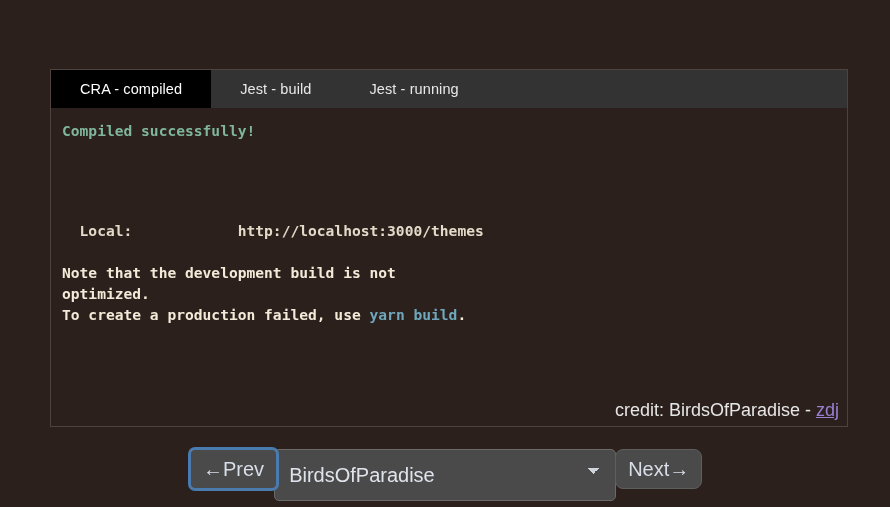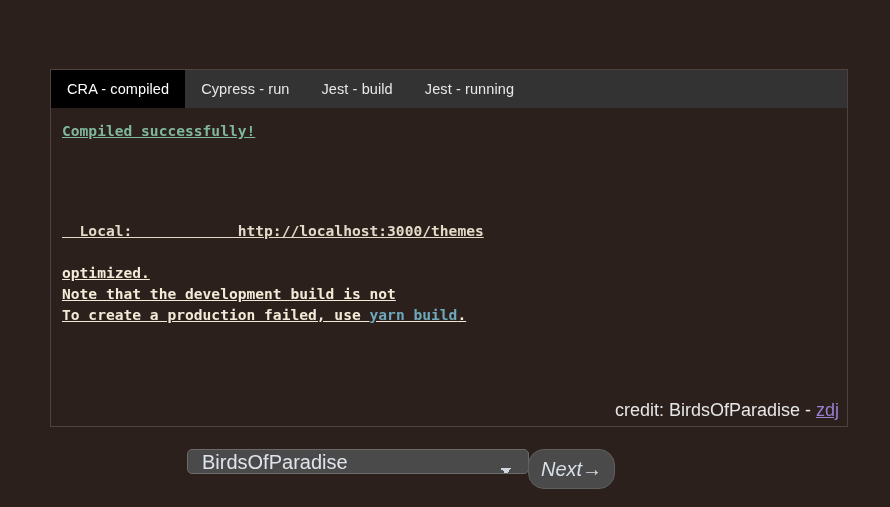--- a/index.html
+++ b/index.html
@@ -33,21 +33,21 @@
   #tab-bar {
     height: 38px;
     background: #333333;
     display: flex;
     align-items: stretch;
     flex: 0 0 auto;
   }
   .tab {
     display: flex;
     align-items: center;
-    padding: 0 16px;
+    padding: 0 29px;
     font-size: 14.5px;
     color: #e8e8e8;
     cursor: pointer;
     white-space: nowrap;
     letter-spacing: 0.1px;
   }
   .tab.active {
     background: #000000;
     color: #ffffff;
   }
@@ -60,21 +60,20 @@
     font-family: "DejaVu Sans Mono", "Liberation Mono", monospace;
     font-size: 14.6px;
     line-height: 21px;
     overflow: hidden;
   }
   .term-line {
     padding-left: 11px;
     white-space: pre;
     color: #f2e8d5;
     font-weight: bold;
-    text-decoration: underline;
   }
   .term-line.blank {
     color: transparent;
   }
   .c-green  { color: #7fb69c; }
   .c-cream  { color: #f4ead8; }
   .c-dim    { color: #e3dac8; margin-top: 37px; }
   .c-cyan   { color: #6fa8bc; margin-top: 35px; }
 
   
@@ -118,34 +117,33 @@
   }
   #prev-button {
     border-radius: 5px;
     outline: 3px solid #4a7bae;
     outline-offset: -1px;
     position: relative;
     z-index: 2;
     min-width: 84px;
   }
   #next-button {
-    border-radius: 16px;
+    border-radius: 8px;
     min-width: 78px;
-    font-style: italic;
   }
   #theme-select {
     background: #4a4a4a;
     color: #dfe4ec;
     border: 1px solid #6a6a6a;
     border-radius: 5px;
     font-family: "Liberation Sans", sans-serif;
     font-size: 20px;
     padding: 0 10px 0 14px;
     width: 342px;
-    height: 25px;
+    height: 52px;
     box-sizing: border-box;
     cursor: pointer;
     appearance: none;
     -webkit-appearance: none;
     background-image:
       linear-gradient(45deg, transparent 50%, #cfd5de 50%),
       linear-gradient(135deg, #cfd5de 50%, transparent 50%);
     background-position:
       calc(100% - 22px) 18px,
       calc(100% - 16px) 18px;
@@ -158,46 +156,44 @@
 </head>
 <body>
 
 <div id="terminal-panel">
 
   <div id="tab-bar">
       <div class="tab active">
         <span>CRA - compiled</span>
       </div>
       <div class="tab">
-        <span>Cypress - run</span>
-      </div>
-      <div class="tab">
         <span>Jest - build</span>
       </div>
       <div class="tab">
         <span>Jest - running</span>
       </div>
     </div>
 
   <div id="terminal-body">
     <div id="term-lines">
         <div class="term-line c-green"><span>Compiled successfully!</span></div>
         <div class="term-line blank"><span> </span></div>
         <div class="term-line blank"><span> </span></div>
         <div class="term-line c-dim"><span>  Local:            http://localhost:3000/themes</span></div>
         <div class="term-line blank"><span> </span></div>
+        <div class="term-line c-cream"><span>Note that the development build is not</span></div>
         <div class="term-line c-cream"><span>optimized.</span></div>
-        <div class="term-line c-cream"><span>Note that the development build is not</span></div>
         <div class="term-line c-cream"><span>To create a production failed, use </span><span class="c-cyan">yarn build</span><span>.</span></div>
       </div>
 
     <div id="credit-line">
       <span>credit: BirdsOfParadise - </span><a id="credit-link" href="#">zdj</a>
     </div>
   </div>
 </div>
 
 <div id="controls">
+  <button id="prev-button" class="nav-btn">←Prev</button>
 
   <select id="theme-select"><option value="BirdsOfParadise">BirdsOfParadise</option></select>
 
   <button id="next-button" class="nav-btn">Next→</button>
 </div>
 
 </body></html>

